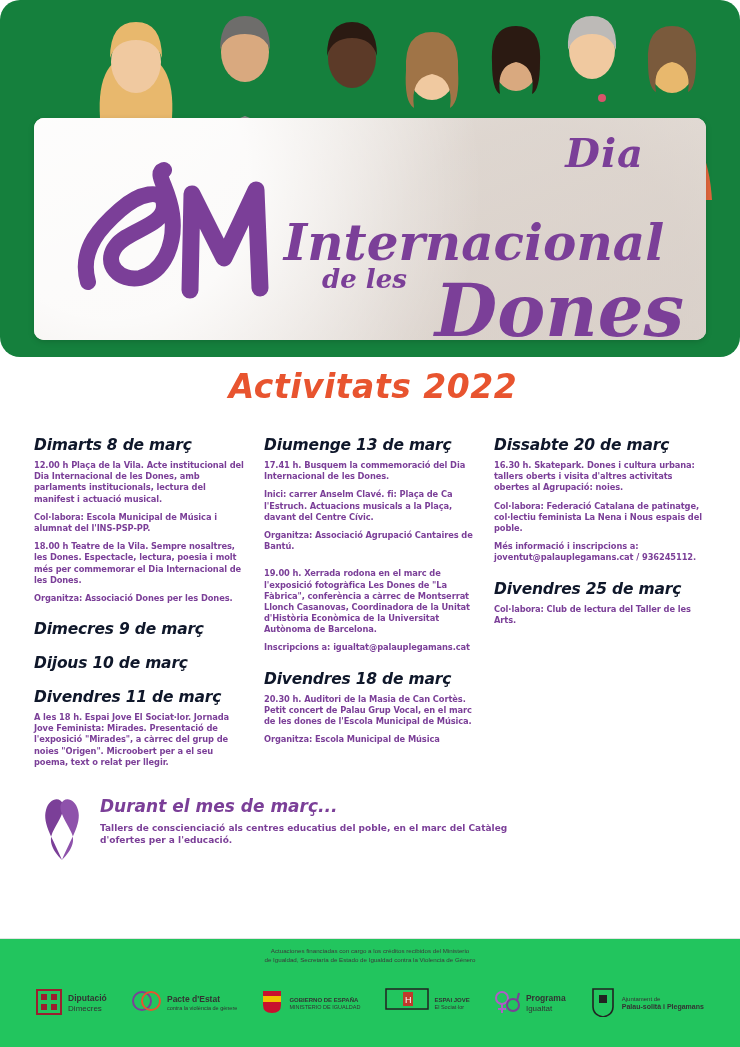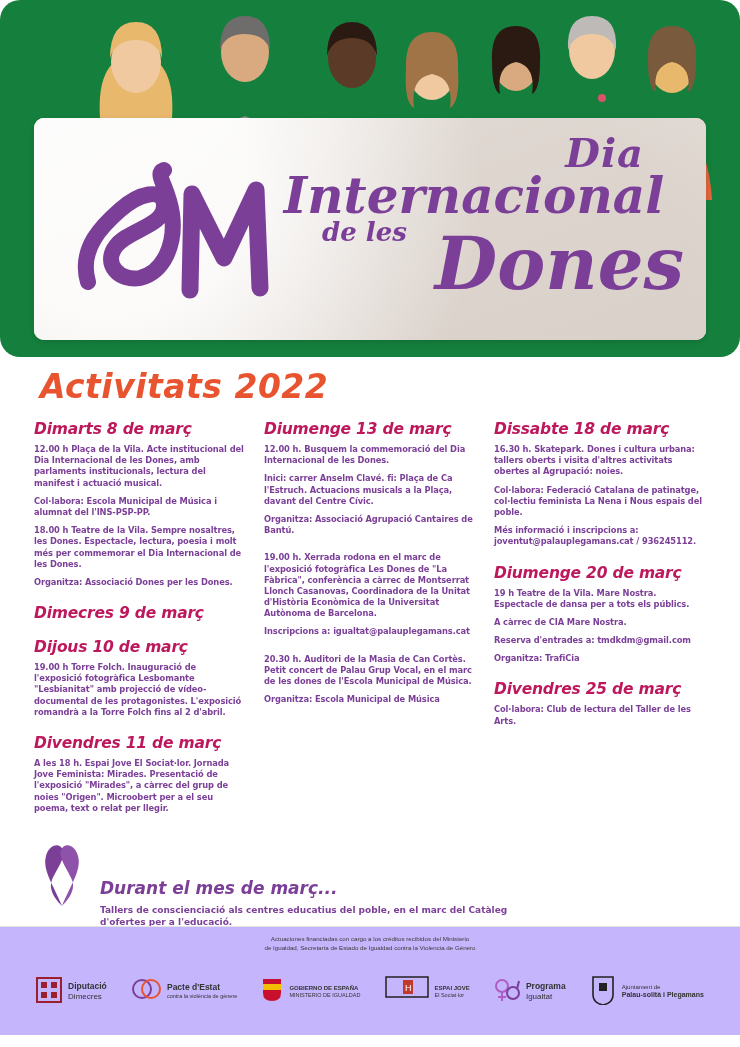--- a/index.html
+++ b/index.html
@@ -76,20 +76,21 @@
     text-align: right;
     padding-right: 40px;
   }
   .bt-intl {
     font-family: "DejaVu Serif", serif;
     font-style: italic;
     font-weight: bold;
     font-size: 50px;
     display: block;
     letter-spacing: 0px;
+    margin-top: 47px;
   }
   .bt-deles {
     font-family: "DejaVu Serif", serif;
     font-style: italic;
     font-weight: bold;
     font-size: 26px;
     display: block;
     text-align: left;
     padding-left: 58px;
   }
@@ -116,36 +117,37 @@
     padding: 0 34px;
   }
   .main-title {
     font-family: "DejaVu Sans", sans-serif;
     font-weight: bold;
     font-style: italic;
     font-size: 33px;
     color: #e8542f;
     margin: 10px 0 14px 6px;
     letter-spacing: 0.5px;
+    text-align: center;
   }
   .columns {
     display: flex;
     gap: 18px;
   }
   .col {
     flex: 1 1 0;
     min-width: 0;
   }
   .day-head {
-    color: #be185d;
+    color: #0f172a;
     font-family: "DejaVu Sans", sans-serif;
     font-weight: bold;
     font-style: italic;
     font-size: 15.5px;
-    margin: 0 0 6px 0;
+    margin: 16px 0 6px 0;
     letter-spacing: -0.2px;
   }
   .day-block { margin-bottom: 16px; }
   .entry {
     color: #7b3f98;
     font-family: "DejaVu Sans", sans-serif;
     font-weight: bold;
     font-size: 8.3px;
     line-height: 1.35;
     margin: 0 0 7px 0;
@@ -167,38 +169,37 @@
     flex: 0 0 56px;
   }
   .bn-text { padding-top: 6px; }
   .bn-title {
     color: #7b3f98;
     font-family: "DejaVu Sans", sans-serif;
     font-weight: bold;
     font-style: italic;
     font-size: 17px;
     margin-bottom: 6px;
-    margin-top: 36px;
   }
   .bn-body {
     color: #7b3f98;
     font-family: "DejaVu Sans", sans-serif;
     font-weight: bold;
     font-size: 9px;
     line-height: 1.35;
     max-width: 420px;
   }
 
   
   .footer {
     position: absolute;
-    left: 0; bottom: 12px;
+    left: 0; bottom: 0;
     width: 100%;
     height: 108px;
-    background: #c4b5fd;
+    background: #22c55e;
     border-top: 1px solid #e3e3e3;
   }
   .footer-note {
     text-align: center;
     color: #3a3a3a;
     font-size: 6.2px;
     line-height: 1.4;
     padding: 8px 0 6px 0;
     font-family: "Liberation Sans", sans-serif;
   }
@@ -305,58 +306,51 @@
           <p class="entry">12.00 h Plaça de la Vila. Acte institucional del Dia Internacional de les Dones, amb parlaments institucionals, lectura del manifest i actuació musical.</p>
           <p class="entry">Col·labora: Escola Municipal de Música i alumnat del l'INS-PSP-PP.</p>
           <p class="entry">18.00 h Teatre de la Vila. Sempre nosaltres, les Dones. Espectacle, lectura, poesia i molt més per commemorar el Dia Internacional de les Dones.</p>
           <p class="entry">Organitza: Associació Dones per les Dones.</p>
         </div>
         <div class="day-block">
           <div class="day-head">Dimecres 9 de març</div>
         </div>
         <div class="day-block">
           <div class="day-head">Dijous 10 de març</div>
-          <p class="entry">19.00 h Torre Folch. Inauguració de l'exposició fotogràfica Lesbomante "Lesbianitat" amb projecció de vídeo-documental de les protagonistes. L'exposició romandrà a la Torre Folch fins al 2 d'abril.</p>
         </div>
         <div class="day-block">
           <div class="day-head">Divendres 11 de març</div>
           <p class="entry">A les 18 h. Espai Jove El Sociat·lor. Jornada Jove Feminista: Mirades. Presentació de l'exposició "Mirades", a càrrec del grup de noies "Origen". Microobert per a el seu poema, text o relat per llegir.</p>
         </div>
       </div>
 
       <div class="col">
         <div class="day-block">
           <div class="day-head">Diumenge 13 de març</div>
-          <p class="entry">12.00 h. Busquem la commemoració del Dia Internacional de les Dones.</p>
+          <p class="entry">17.41 h. Busquem la commemoració del Dia Internacional de les Dones.</p>
           <p class="entry">Inici: carrer Anselm Clavé. fi: Plaça de Ca l'Estruch. Actuacions musicals a la Plaça, davant del Centre Cívic.</p>
           <p class="entry">Organitza: Associació Agrupació Cantaires de Bantú.</p>
         </div>
         <div class="day-block">
           <p class="entry">19.00 h. Xerrada rodona en el marc de l'exposició fotogràfica Les Dones de "La Fàbrica", conferència a càrrec de Montserrat Llonch Casanovas, Coordinadora de la Unitat d'Història Econòmica de la Universitat Autònoma de Barcelona.</p>
           <p class="entry">Inscripcions a: igualtat@palauplegamans.cat</p>
         </div>
         <div class="day-block">
+          <div class="day-head">Divendres 18 de març</div>
           <p class="entry">20.30 h. Auditori de la Masia de Can Cortès. Petit concert de Palau Grup Vocal, en el marc de les dones de l'Escola Municipal de Música.</p>
           <p class="entry">Organitza: Escola Municipal de Música</p>
         </div>
       </div>
 
       <div class="col">
         <div class="day-block">
-          <div class="day-head">Dissabte 18 de març</div>
+          <div class="day-head">Dissabte 20 de març</div>
           <p class="entry">16.30 h. Skatepark. Dones i cultura urbana: tallers oberts i visita d'altres activitats obertes al Agrupació: noies.</p>
           <p class="entry">Col·labora: Federació Catalana de patinatge, col·lectiu feminista La Nena i Nous espais del poble.</p>
           <p class="entry">Més informació i inscripcions a: joventut@palauplegamans.cat / 936245112.</p>
-        </div>
-        <div class="day-block">
-          <div class="day-head">Diumenge 20 de març</div>
-          <p class="entry">19 h Teatre de la Vila. Mare Nostra. Espectacle de dansa per a tots els públics.</p>
-          <p class="entry">A càrrec de CIA Mare Nostra.</p>
-          <p class="entry">Reserva d'entrades a: tmdkdm@gmail.com</p>
-          <p class="entry">Organitza: TrafiCia</p>
         </div>
         <div class="day-block">
           <div class="day-head">Divendres 25 de març</div>
           <p class="entry">Col·labora: Club de lectura del Taller de les Arts.</p>
         </div>
       </div>
 
     </div>
   </div>
 

